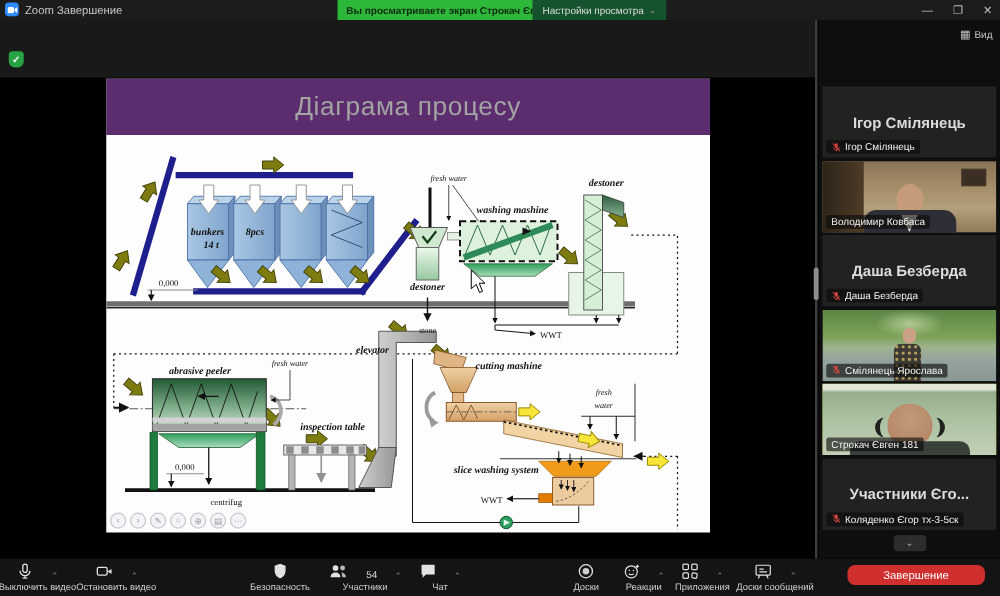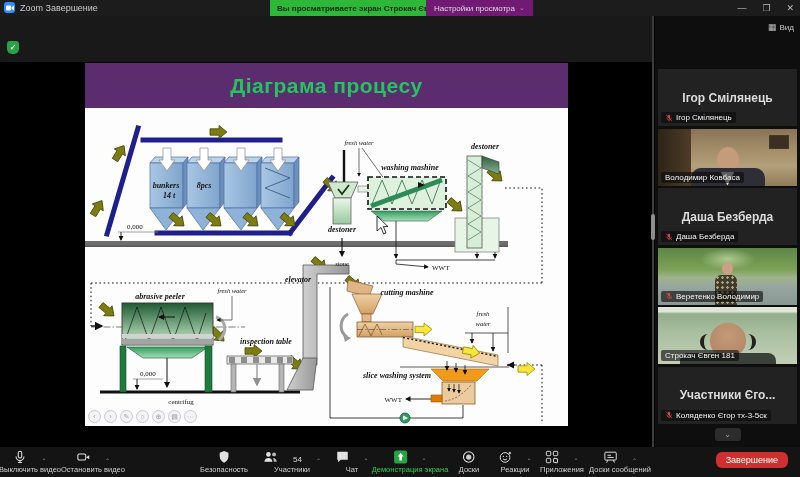--- a/index.html
+++ b/index.html
@@ -3,32 +3,32 @@
 <meta charset="utf-8">
 <style>
   html,body{margin:0;padding:0;}
   body{width:800px;height:477px;position:relative;background:#000;font-family:"Liberation Sans",sans-serif;overflow:hidden;-webkit-font-smoothing:antialiased;}
   
   .titlebar{position:absolute;left:0;top:0;width:800px;height:16px;background:#1c1c1c;z-index:30;}
   .zoom-ico{position:absolute;left:4px;top:2px;width:11px;height:11px;border-radius:3px;background:#2D8CFF;display:flex;align-items:center;justify-content:center;}
   .zoom-ico svg{display:block}
   .app-title{position:absolute;left:20px;top:3px;font-size:9px;color:#c8c8c8;}
   .banner{position:absolute;left:270px;top:0;height:16px;background:#2eb83a;color:#102a10;font-size:8px;font-weight:bold;display:flex;align-items:center;padding:0 7px;white-space:nowrap;}
-  .view-settings{position:absolute;left:426px;top:0;height:16px;background:#701a75;color:#dedede;font-size:8px;display:flex;align-items:center;gap:4px;padding:0 8px;white-space:nowrap;cursor:default;}
+  .view-settings{position:absolute;left:426px;top:0;height:16px;background:#14532d;color:#dedede;font-size:8px;display:flex;align-items:center;gap:4px;padding:0 8px;white-space:nowrap;cursor:default;}
   .view-settings .chev{color:#9f9f9f;font-size:7px;}
   .win-controls{position:absolute;right:6px;top:0;height:16px;display:flex;gap:16px;align-items:center;color:#bbb;font-size:9px;}
   .win-controls span{cursor:default}
   
   .main{position:absolute;left:0;top:16px;width:652px;height:431px;background:#000;}
   .top-strip{position:absolute;left:0;top:0;width:652px;height:46px;background:#191919;}
   .shield{position:absolute;left:7px;top:25px;width:12px;height:13px;background:#27a245;border-radius:3px 3px 5px 5px;color:#fff;font-size:8px;font-weight:bold;display:flex;align-items:center;justify-content:center;}
   
   .slide{position:absolute;left:85px;top:47px;width:483px;height:363px;background:#fdfdfd;}
   .slide-header{position:absolute;left:0;top:0;width:483px;height:45px;background:#5c2d6e;display:flex;align-items:center;justify-content:center;}
-  .slide-title{color:#22c55e;font-size:21px;font-weight:bold;letter-spacing:.5px;}
+  .slide-title{color:#a3a3a3;font-size:21px;font-weight:normal;letter-spacing:.5px;}
   .diagram{position:absolute;left:0;top:45px;}
   .slide-nav{position:absolute;left:3px;bottom:3px;display:flex;gap:3px;}
   .slide-nav span{width:11px;height:11px;border-radius:50%;border:1px solid #c9c9d2;background:rgba(240,240,244,.75);color:#9a9aa6;font-size:7px;display:flex;align-items:center;justify-content:center;cursor:default;}
   
   .vdivider{position:absolute;left:652px;top:16px;width:2px;height:431px;background:#3c3c3c;}
   .vthumb{position:absolute;left:651px;top:214px;width:4px;height:26px;background:#8d8d8d;border-radius:2px;}
   
   .sidebar{position:absolute;left:655px;top:16px;width:145px;height:431px;background:#0e0e0e;}
   .view-btn{position:absolute;top:6px;right:6px;display:flex;align-items:center;gap:3px;color:#c9c9c9;font-size:8px;cursor:default;}
   .view-btn .grid{font-size:9px;color:#bdbdbd;}
@@ -56,21 +56,21 @@
   .scene-greenwall .torso{position:absolute;left:50%;bottom:-3px;transform:translateX(-50%);width:96px;height:14px;border-radius:8px 8px 0 0;background:#39413a;}
   .micoff{flex:0 0 auto;display:block;}
   
   .toolbar{position:absolute;left:0;top:447px;width:800px;height:30px;background:#141414;z-index:40;}
   .tb-item{position:absolute;top:2px;display:flex;flex-direction:column;align-items:center;gap:1px;transform:translateX(-50%);cursor:default;}
   .tb-icon-row{display:flex;align-items:flex-end;gap:14px;height:15px;}
   .tb-label{font-size:7.5px;color:#cfcfcf;white-space:nowrap;}
   .tb-label.green{color:#2ecc54;}
   .tb-chev{color:#8f8f8f;font-size:6px;margin-top:1px;}
   .tb-count{color:#d8d8d8;font-size:8px;margin-top:1px;}
-  .end-btn{position:absolute;right:12px;top:5px;background:#d02f2f;color:#fff;font-size:9px;padding:3px 10px;border-radius:6px;border:none;cursor:default;}
+  .end-btn{position:absolute;right:12px;top:5px;background:#d02f2f;color:#fff;font-size:9px;padding:3px 29px;border-radius:6px;border:none;cursor:default;}
   
   text{font-family:"Liberation Serif",serif;}
   .tB{font-style:italic;font-weight:bold;font-size:8px;fill:#111;}
   .tS{font-style:italic;font-size:6.5px;fill:#111;}
   .tW{font-size:7px;fill:#111;}
 </style>
 </head>
 <body>
 
 <div class="titlebar">
@@ -414,21 +414,21 @@
         <div class="glow"></div>
           <div class="head"></div>
           <div class="torso"></div>
       </div>
       <div class="pill">
         <svg class="micoff" width="8" height="8" viewBox="0 0 10 10">
             <rect x="3.8" y="0.8" width="2.6" height="4.4" rx="1.3" fill="#e04545"></rect>
             <path d="M2.4 4.6a2.8 2.8 0 0 0 5.6 0M5 7.4v1.6" fill="none" stroke="#e04545" stroke-width="0.9"></path>
             <line x1="1.6" y1="1" x2="8.4" y2="8.6" stroke="#e04545" stroke-width="1.1"></line>
           </svg>
-        <span>Веретенко Володимир</span>
+        <span>Смілянець Ярослава</span>
       </div>
     </div>
 
     <div class="tile active">
       <div class="scene scene-greenwall">
         <div class="phones"></div>
           <div class="head"></div>
           <div class="torso"></div>
       </div>
       <div class="pill">
@@ -504,30 +504,20 @@
   <div class="tb-item" style="left:352px">
     <div class="tb-icon-row">
       <svg width="14" height="14" viewBox="0 0 16 16" fill="#e2e2e2">
           <path d="M2 2h12v9H6l-3 3v-3H2z"></path>
         </svg>
       <span class="tb-chev">⌃</span>
     </div>
     <span class="tb-label">Чат</span>
   </div>
 
-  <div class="tb-item" style="left:410px">
-    <div class="tb-icon-row">
-      <svg width="14" height="14" viewBox="0 0 16 16">
-          <rect x="0.5" y="0.5" width="15" height="15" rx="3" fill="#27a343"></rect>
-          <path d="M8 3.5 11.5 7.5H9.5V12h-3V7.5H4.5z" fill="#fff"></path>
-        </svg>
-      <span class="tb-chev">⌃</span>
-    </div>
-    <span class="tb-label green">Демонстрация экрана</span>
-  </div>
 
   <div class="tb-item" style="left:469px">
     <div class="tb-icon-row">
       <svg width="14" height="14" viewBox="0 0 16 16" fill="none">
           <circle cx="8" cy="8" r="6" stroke="#e2e2e2" stroke-width="1.2"></circle>
           <circle cx="8" cy="8" r="3" fill="#cfcfcf"></circle>
         </svg>
     </div>
     <span class="tb-label">Доски</span>
   </div>

